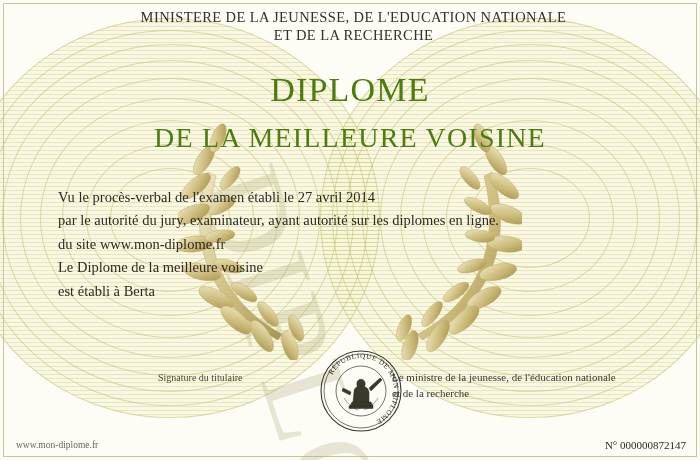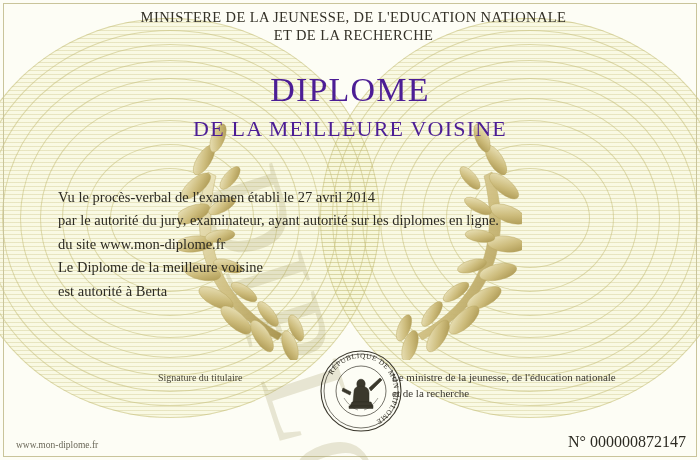--- a/index.html
+++ b/index.html
@@ -85,34 +85,34 @@
     color: #333026;
     line-height: 1.25;
   }
   .ministry .l2 { display: block; }
 
   .title {
     position: absolute;
     top: 72px;
     left: 0; right: 0;
     text-align: center;
-    color: #4c1d95;
+    color: #4d7c0f;
   }
   .title .t1 {
     display: block;
     font-size: 34px;
     letter-spacing: 1.2px;
     line-height: 1.05;
   }
   .title .t2 {
     display: block;
-    font-size: 22px;
+    font-size: 28px;
     letter-spacing: 1.2px;
     line-height: 1.15;
-    margin-top: 8px;
+    margin-top: 14px;
   }
 
   .body-text {
     position: absolute;
     left: 58px;
     top: 186px;
     width: 560px;
     font-size: 14.5px;
     color: #2c2a22;
     line-height: 1.62;
@@ -149,21 +149,21 @@
     left: 16px;
     bottom: 10px;
     font-size: 9.5px;
     color: #6a6758;
     margin-top: 35px;
   }
   .footer-right {
     position: absolute;
     right: 14px;
     bottom: 9px;
-    font-size: 16px;
+    font-size: 11px;
     color: #2c2a22;
     margin-left: 36px;
   }
 
   
   .watermark {
     position: absolute;
     left: 300px;
     top: 150px;
     font-size: 120px;
@@ -305,21 +305,21 @@
     <div class="title">
       <span class="t1">DIPLOME</span>
       <span class="t2">DE LA MEILLEURE VOISINE</span>
     </div>
 
     <div class="body-text">
       <div>Vu le procès-verbal de l'examen établi le 27 avril 2014</div>
       <div>par le autorité du jury, examinateur, ayant autorité sur les diplomes en ligne.</div>
       <div>du site www.mon-diplome.fr</div>
       <div>Le Diplome de la meilleure voisine</div>
-      <div>est autorité à Berta</div>
+      <div>est établi à Berta</div>
     </div>
 
 
     <div class="sig-left">Signature du titulaire</div>
 
     <div class="sig-right">
       <div>Le ministre de la jeunesse, de l'éducation nationale</div>
       <div>et de la recherche</div>
     </div>
 

